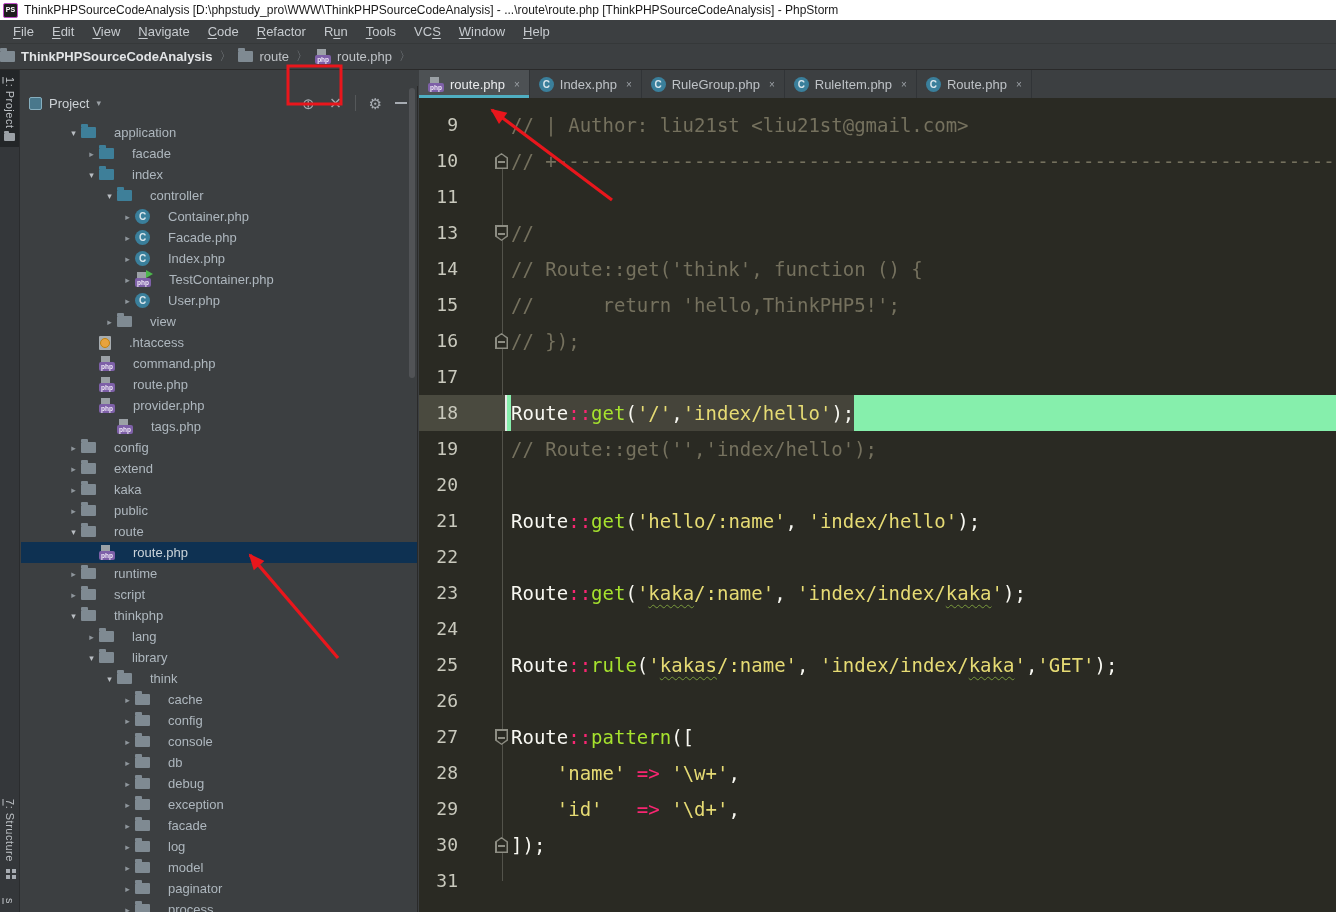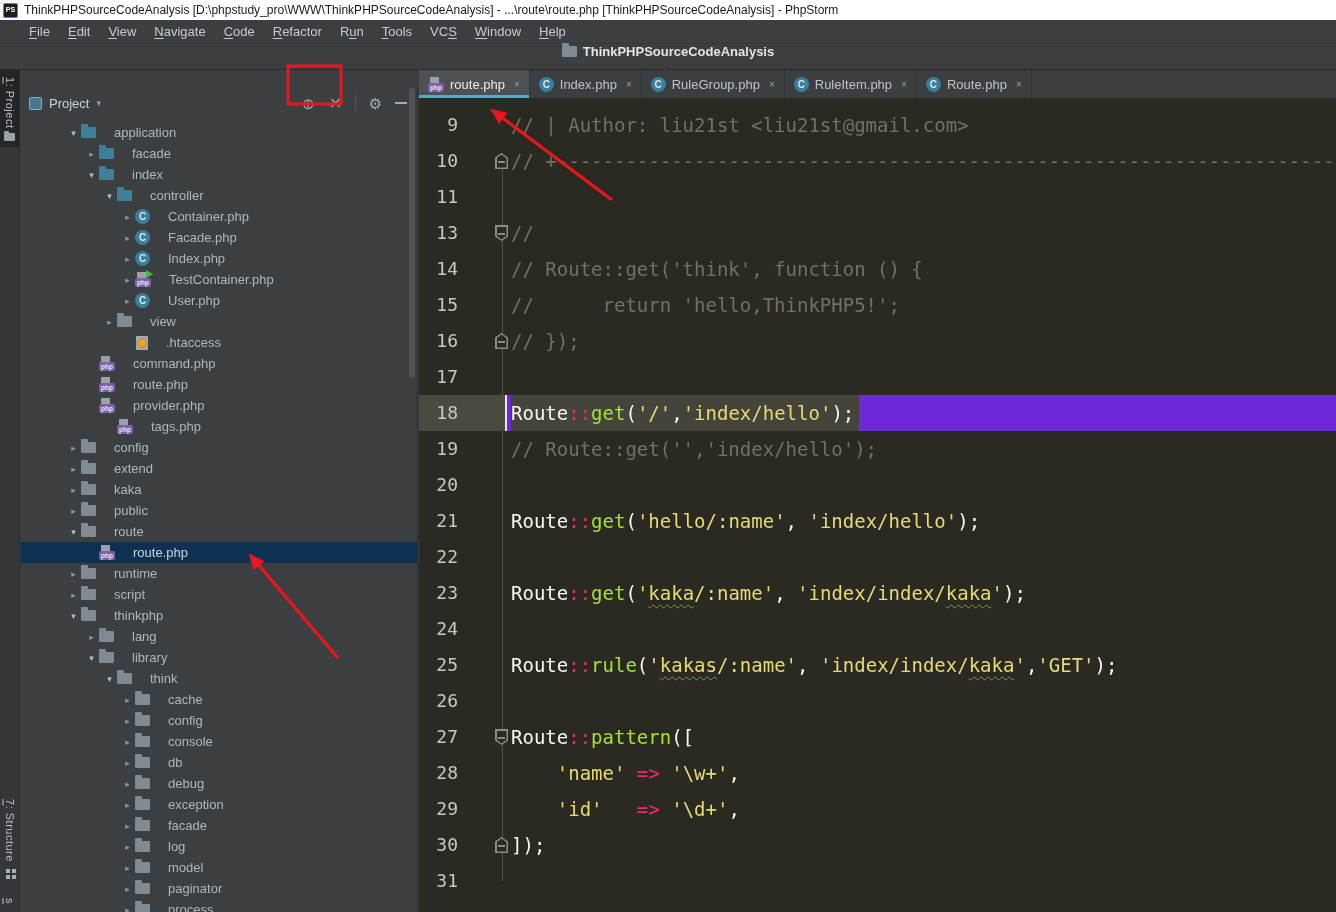--- a/index.html
+++ b/index.html
@@ -10,27 +10,27 @@
   
   .titlebar { position:absolute; left:0; top:0; width:100%; height:20px; background:#FFFFFF;
               display:flex; align-items:center; padding-left:3px; gap:6px; }
   .ps-icon { width:15px; height:15px; background:#1d1d1d; border:1.5px solid #C050C8;
              border-radius:2px; color:#fff; font:bold 7px/12px "Liberation Sans",sans-serif;
              text-align:center; flex:none; }
   .title-text { font-size:12px; color:#1A1A1A; white-space:nowrap; }
 
   
   .menubar { position:absolute; left:0; top:20px; width:100%; height:24px; background:#3C3F41;
-             display:flex; align-items:center; padding-left:20px; border-bottom:1px solid #353839; }
+             display:flex; align-items:center; padding-left:4px; border-bottom:1px solid #353839; }
   .menu-item { padding:0 9px; font-size:13px; color:#C7CBCF; line-height:24px; }
   .menu-item u { text-underline-offset:2px; }
 
   
   .crumbs { position:absolute; left:0; top:44px; width:100%; height:26px; background:#3C3F41;
-            display:flex; align-items:center; padding-left:0; gap:7px; border-bottom:1px solid #2A2A2A;flex-direction:column; }
+            display:flex; align-items:center; padding-left:0; gap:7px; border-bottom:1px solid #2A2A2A; }
   .crumb { display:flex; align-items:center; gap:6px; font-size:13px; color:#BEC2C6; }
   .crumb.bold { font-weight:bold; color:#E3E5E7; }
   .crumb-sep { color:#7E8287; font-size:12px; }
 
   
   .main { position:absolute; left:0; top:70px; width:100%; bottom:0; }
 
   
   .stripe { position:absolute; left:0; top:0; width:20px; height:842px; background:#34373A;
             border-right:1px solid #2A2C2E; }
@@ -101,24 +101,24 @@
   .tab.active::after { content:''; position:absolute; left:0; right:0; bottom:0; height:3px; background:#4FAEC2; }
   .tab .x { color:#9DA2A7; font-size:10px; margin-left:3px; }
 
   .codearea { position:absolute; top:28px; left:0; right:0; bottom:0; background:#2A2A23; overflow:hidden;
               font-family:"DejaVu Sans Mono", monospace; font-size:19px; padding-top:9px; }
   .fold-vline { position:absolute; left:83px; top:63px; width:1px; height:720px; background:#53534B; }
   .code-row { height:36px; position:relative; }
   .lnum { position:absolute; left:0; top:0; width:39px; height:36px; text-align:right;
           font-size:18px; color:#C9C9BD; line-height:36px; }
   .ltext { position:absolute; left:92px; top:0; line-height:36px; white-space:pre; }
-  .code-row.caret { background:#6d28d9; }
+  .code-row.caret { background:#86efac; }
   .code-row.caret .lnum { width:86px; padding-right:47px; background:#4A4A3F; }
   .code-row.caret::before { content:''; position:absolute; left:86px; top:0; width:2px; height:36px; background:#E8E8E8; }
-  .caretspan { background:#45443A; padding-right:5px; }
+  .caretspan { background:#45443A; }
   .c-cm { color:#75715E; } .c-kw { color:#F92672; } .c-fn { color:#A6E22E; }
   .c-st { color:#E6DB74; } .c-pl { color:#F8F8F2; }
   .wavy { text-decoration-line:underline; text-decoration-style:wavy;
           text-decoration-color:#7a9a3c; text-decoration-thickness:1px; text-underline-offset:4px; }
   .fold { position:absolute; left:76px; top:10px; width:13px; height:16px; background:#8D8D83; }
   .fold.up  { clip-path:polygon(50% 0,100% 28%,100% 100%,0 100%,0 28%); }
   .fold.down{ clip-path:polygon(0 0,100% 0,100% 72%,50% 100%,0 72%); }
   .fold i { position:absolute; inset:1.5px; background:#2A2A23; }
   .fold.up i  { clip-path:polygon(50% 0,100% 28%,100% 100%,0 100%,0 28%); }
   .fold.down i{ clip-path:polygon(0 0,100% 0,100% 72%,50% 100%,0 72%); }
@@ -250,21 +250,21 @@
           <div class="trow" style="padding-left: 99px;">
             <span class="tarrow">▸</span>
             <span class="icon i-class">C</span>
             <span class="tlabel">User.php</span>
           </div>
           <div class="trow" style="padding-left: 81px;">
             <span class="tarrow">▸</span>
             <span class="icon i-folder"></span>
             <span class="tlabel">view</span>
           </div>
-          <div class="trow" style="padding-left: 100px;">
+          <div class="trow" style="padding-left: 63px;">
             <span class="tarrow"></span>
             <span class="icon i-htaccess"></span>
             <span class="tlabel">.htaccess</span>
           </div>
           <div class="trow" style="padding-left: 63px;">
             <span class="tarrow"></span>
             <span class="icon i-php">
               <b>php</b>
             </span>
             <span class="tlabel">command.php</span>

